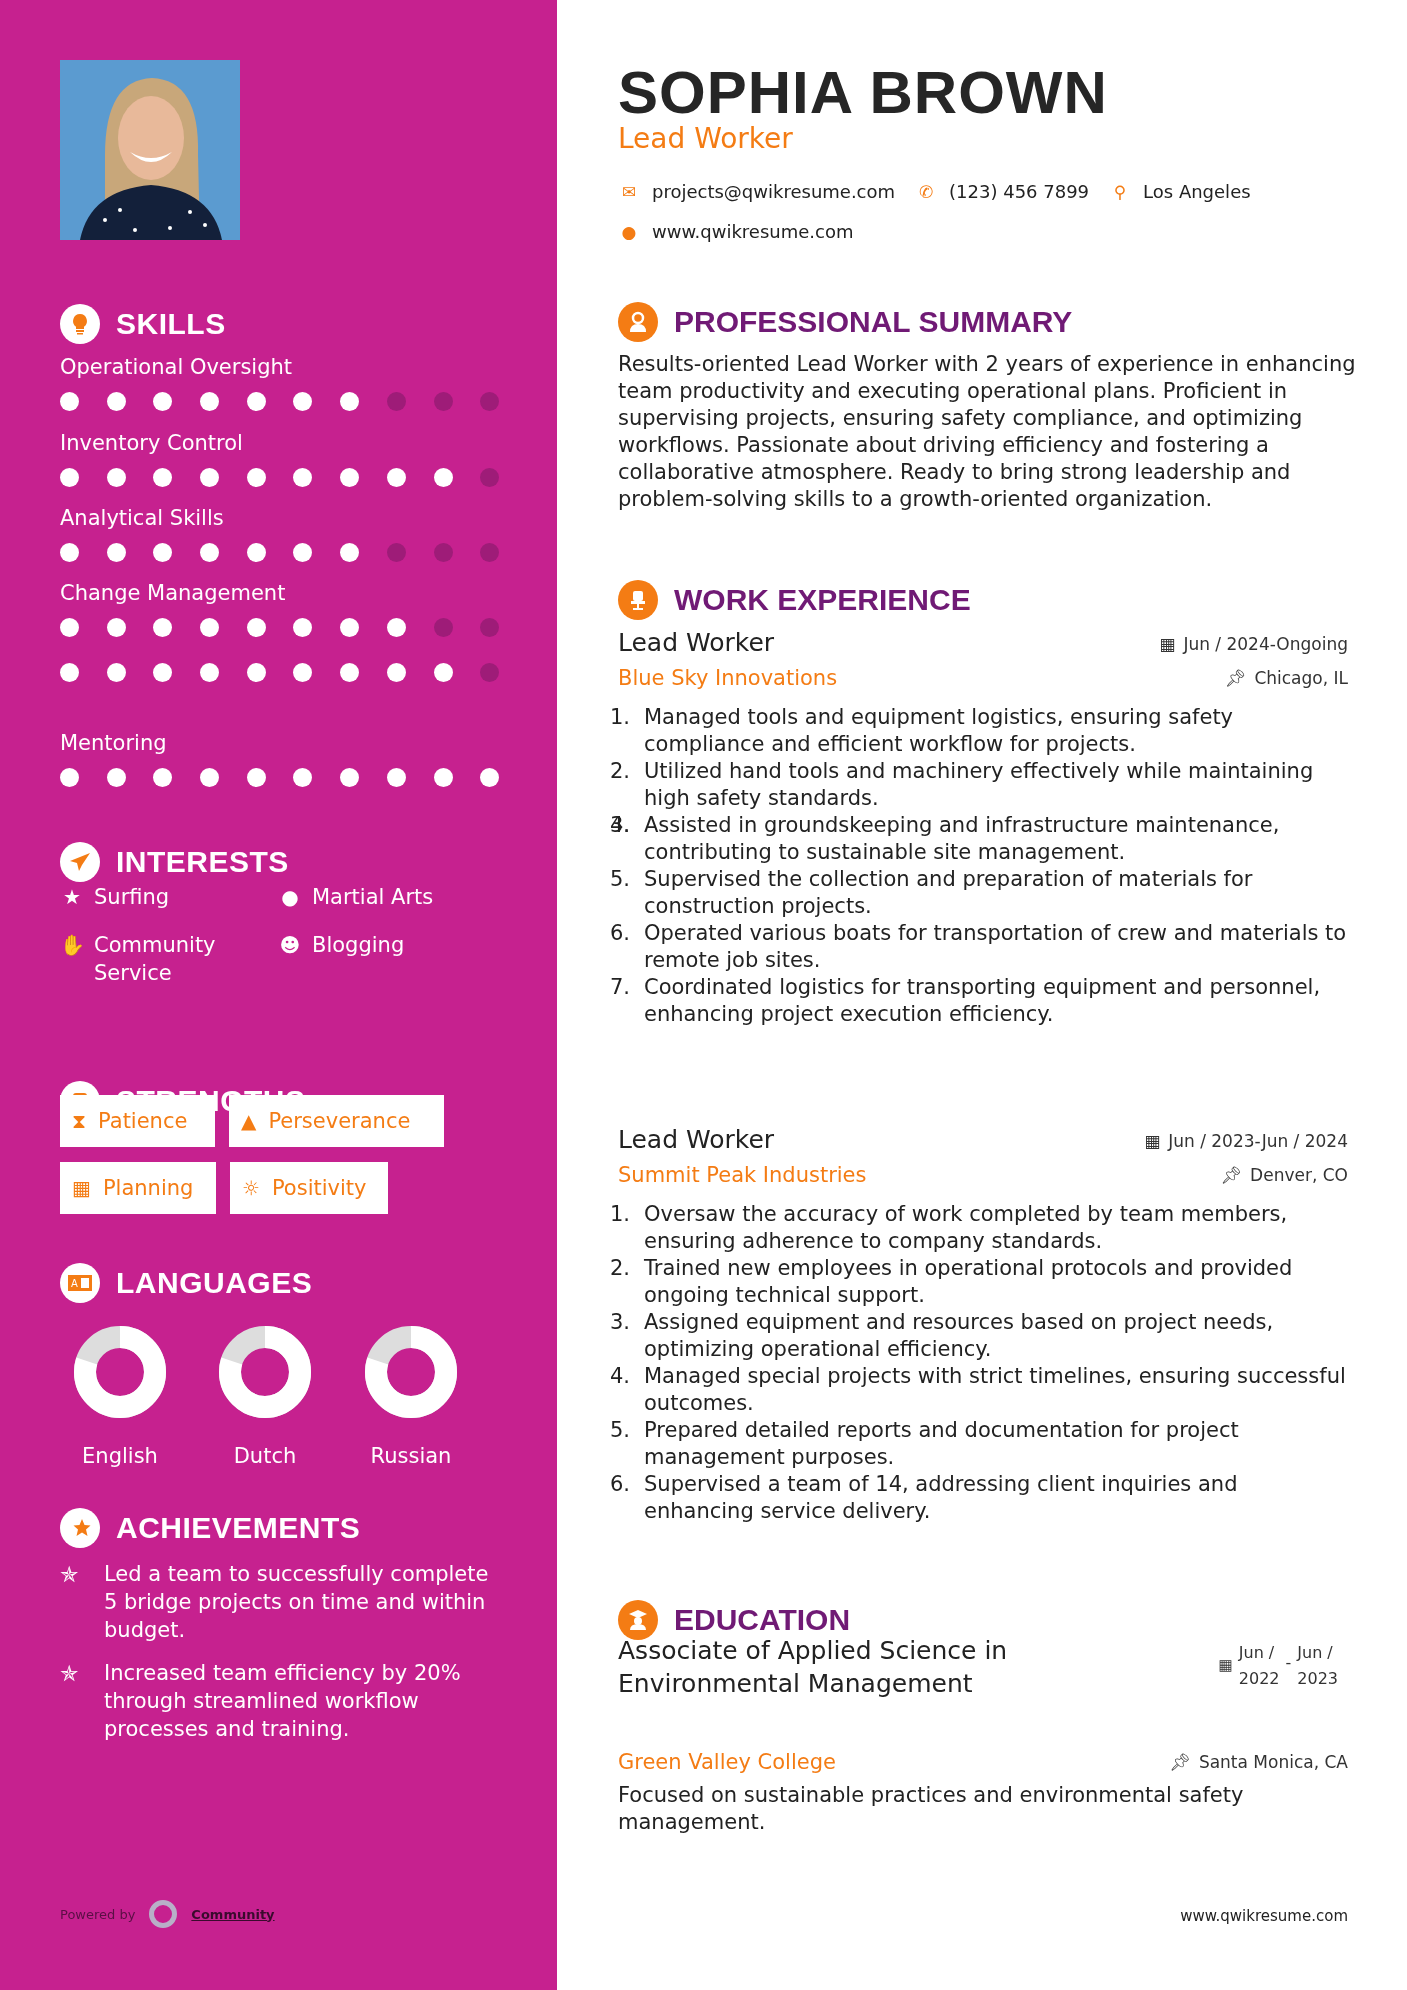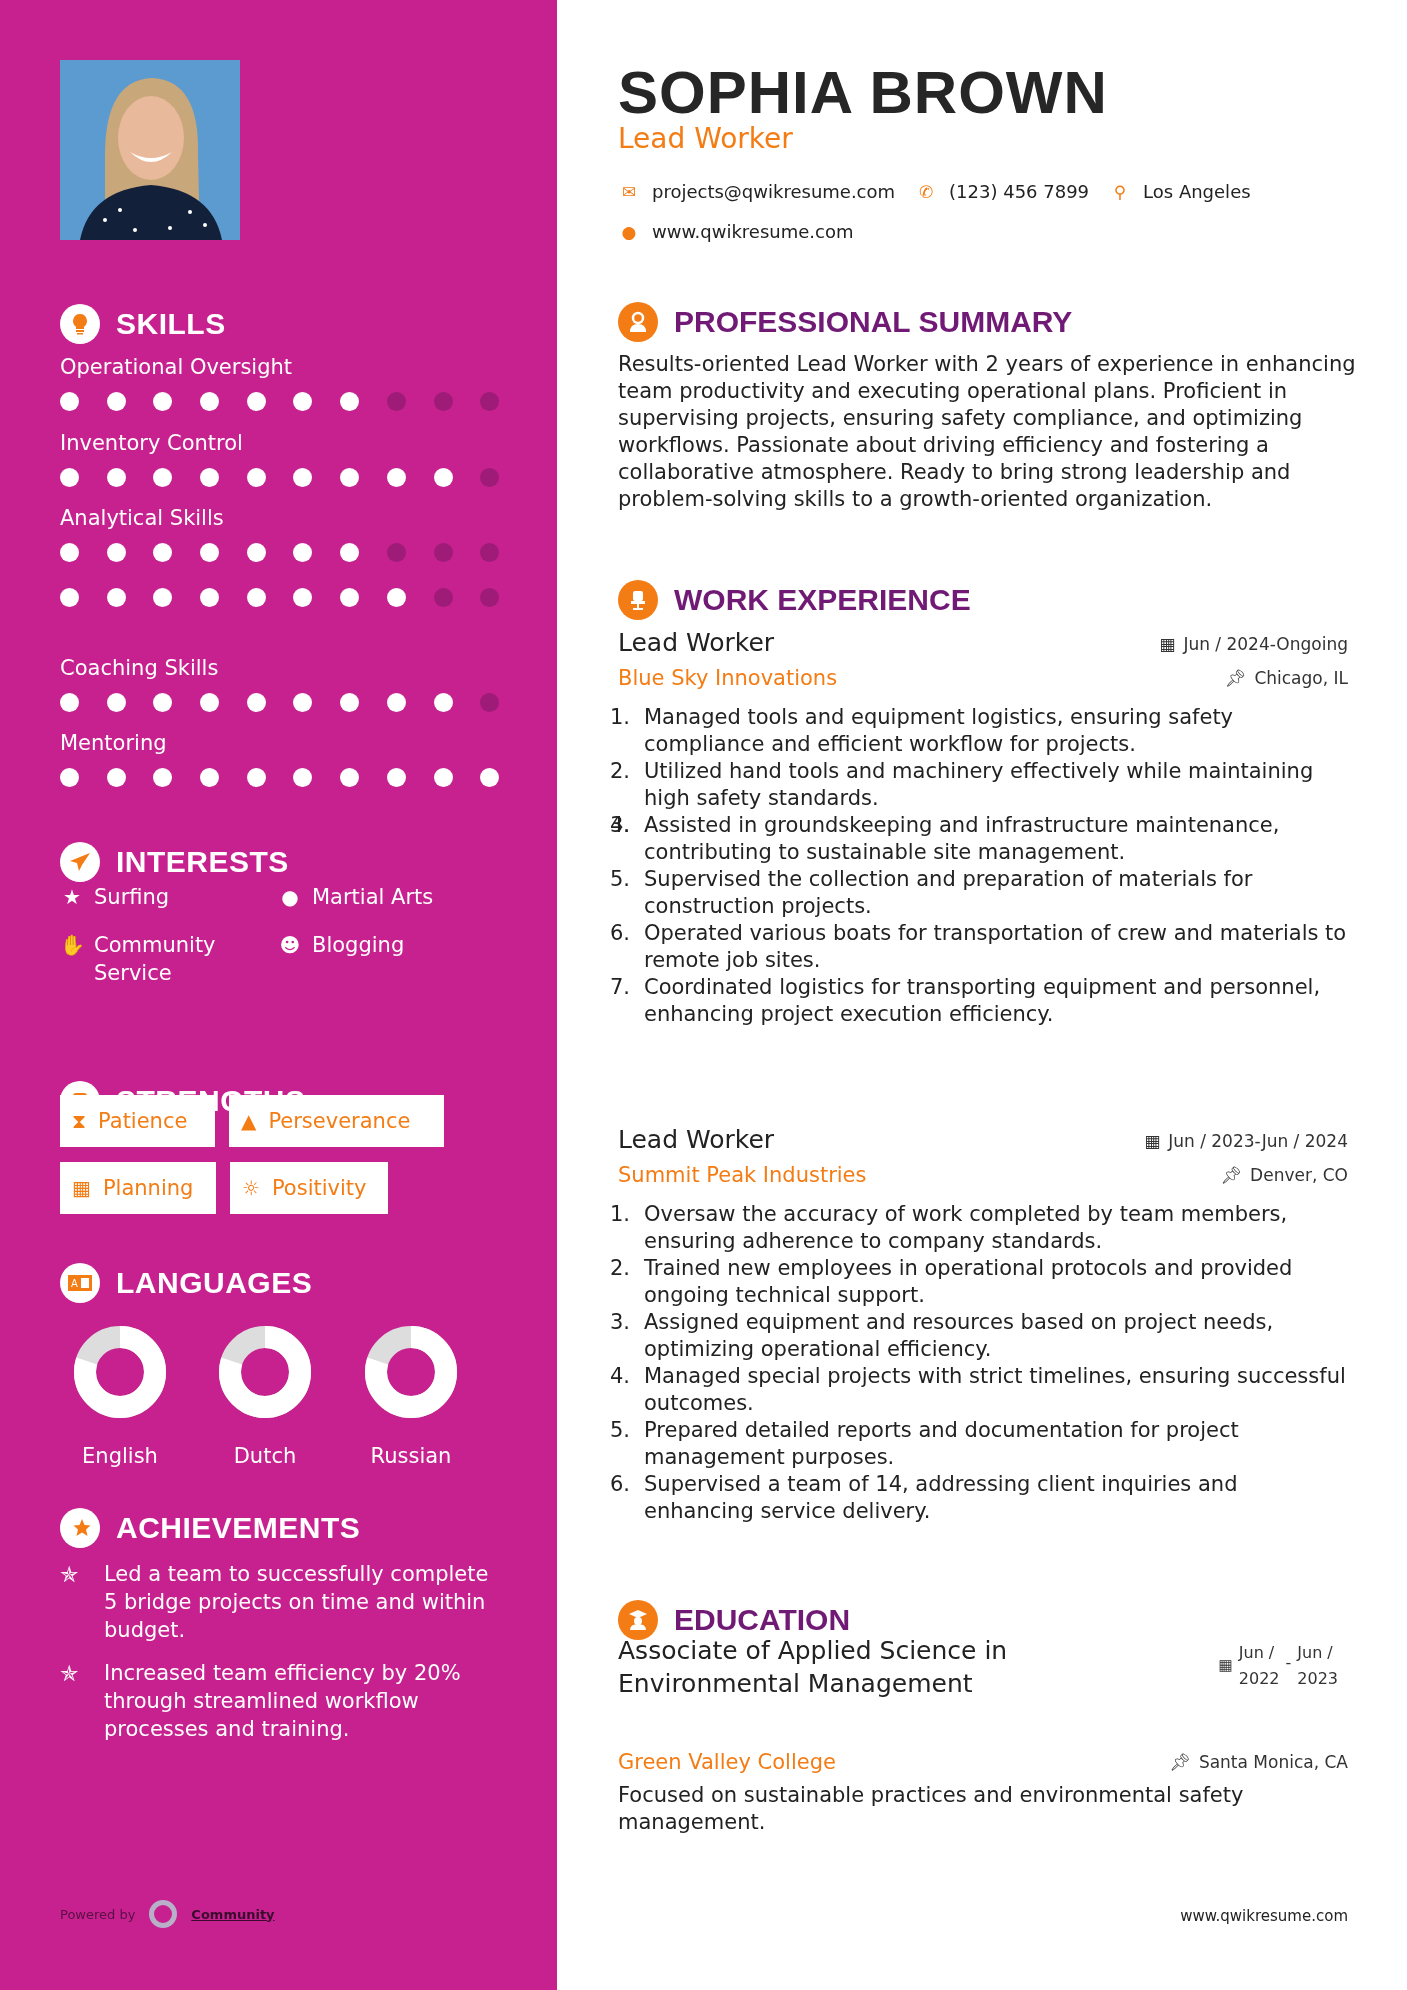--- a/index.html
+++ b/index.html
@@ -145,35 +145,35 @@
           <span class="dot"></span>
           <span class="dot"></span>
           <span class="dot"></span>
           <span class="dot"></span>
           <span class="dot off"></span>
           <span class="dot off"></span>
           <span class="dot off"></span>
         </div>
       </div>
       <div class="skill" style="top: 578px;">
+        <div class="skill-name">Change Management</div>
         <div class="skill-dots">
           <span class="dot"></span>
           <span class="dot"></span>
           <span class="dot"></span>
           <span class="dot"></span>
           <span class="dot"></span>
           <span class="dot"></span>
           <span class="dot"></span>
           <span class="dot"></span>
           <span class="dot off"></span>
           <span class="dot off"></span>
         </div>
       </div>
       <div class="skill" style="top: 653px;">
-        <div class="skill-name">Coaching Skills</div>
         <div class="skill-dots">
           <span class="dot"></span>
           <span class="dot"></span>
           <span class="dot"></span>
           <span class="dot"></span>
           <span class="dot"></span>
           <span class="dot"></span>
           <span class="dot"></span>
           <span class="dot"></span>
           <span class="dot"></span>

